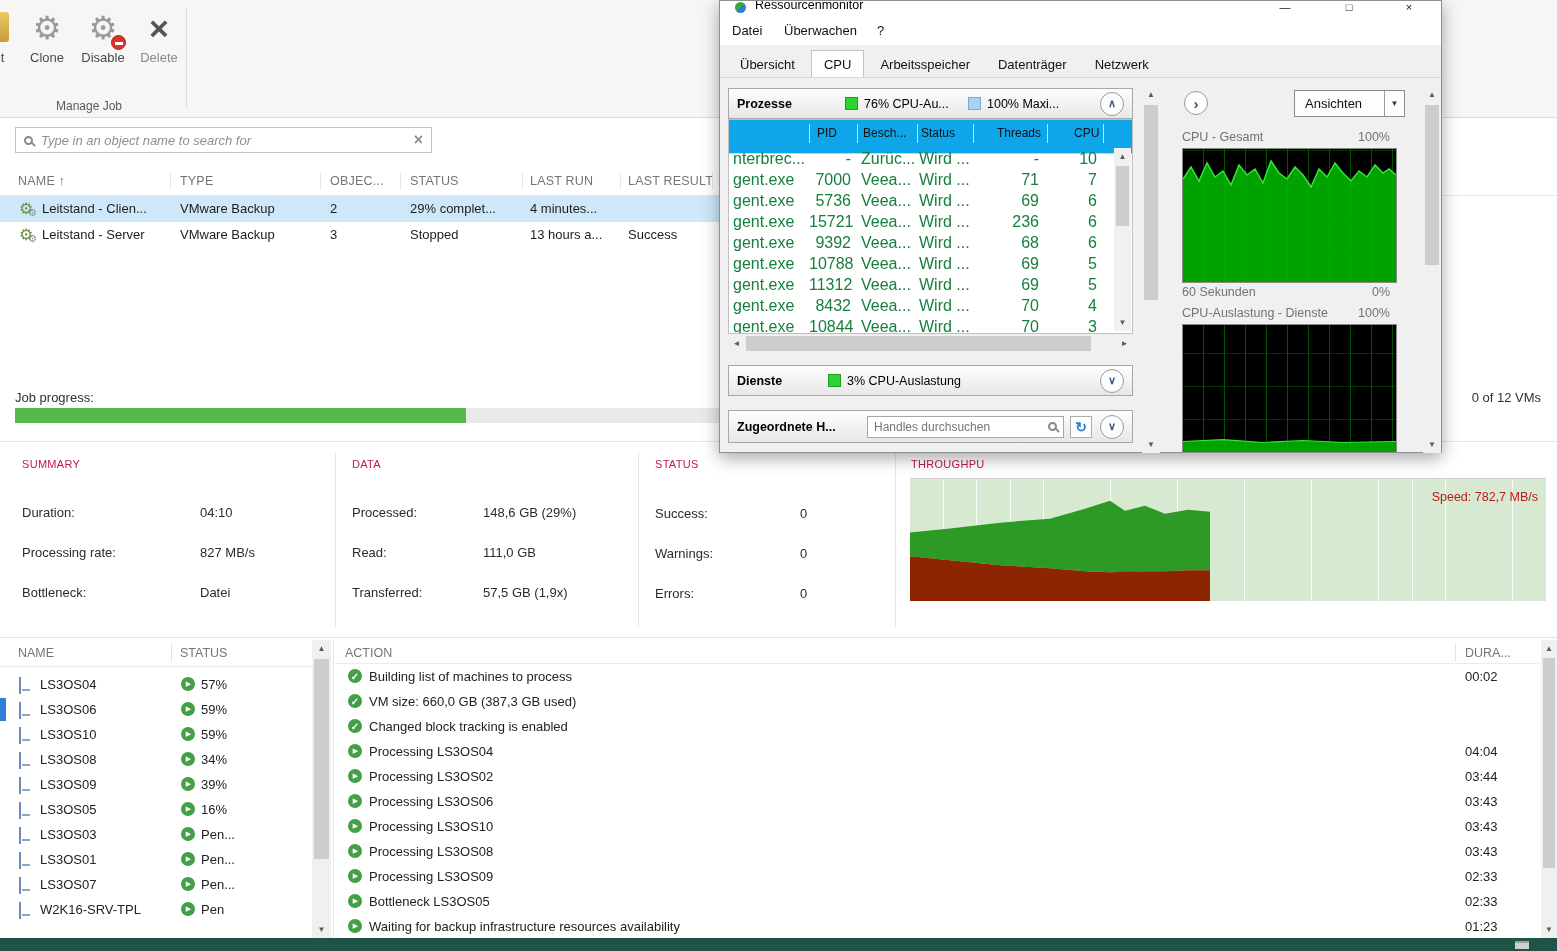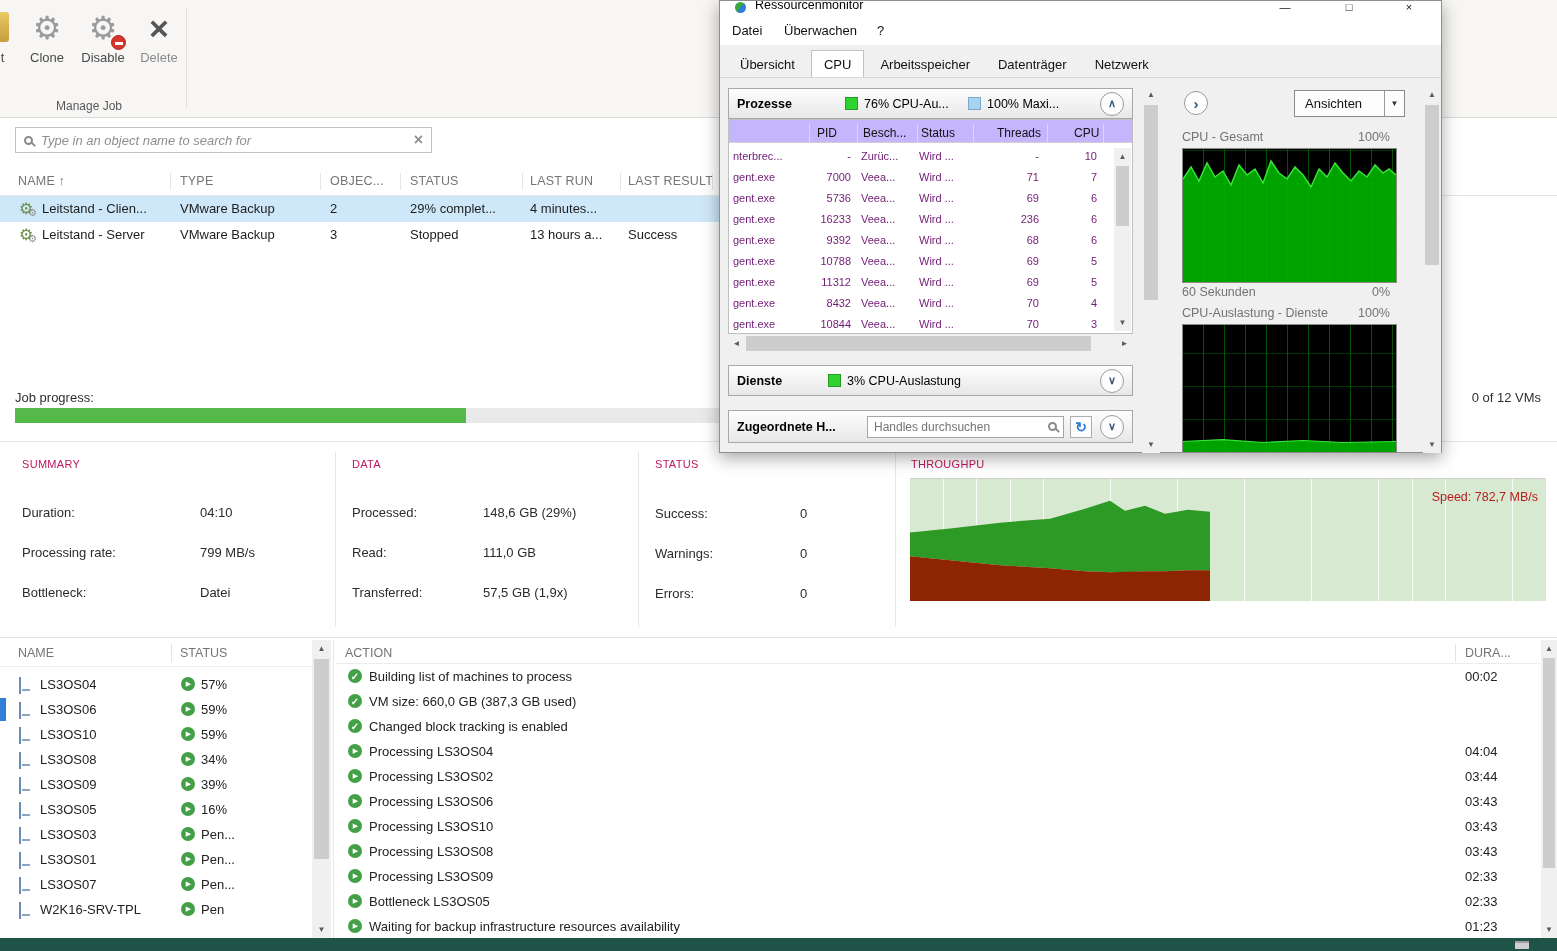--- a/index.html
+++ b/index.html
@@ -104,26 +104,26 @@
 .secbar{position:absolute;left:8px;width:405px;height:31px;border:1px solid #a8a8a8;background:linear-gradient(#fefefe,#e7e7e7);display:flex;align-items:center;padding:0 8px;font-size:12.5px;color:#000}
 .secbar .ttl{font-weight:bold;flex:none}
 .badge{width:13px;height:13px;border:1px solid #888;margin:0 6px 0 0;flex:none}
 .badge.green{background:#2fd32f;border-color:#259a25}
 .badge.blue{background:#a8d4f2;border-color:#7aa9cc}
 .circbtn{width:24px;height:24px;border-radius:50%;border:1px solid #9a9a9a;background:#fdfdfd;display:flex;align-items:center;justify-content:center;color:#3d5a77;font-size:11px;font-weight:bold;flex:none}
 .chev-up::before{content:"∧"}
 .chev-dn::before{content:"∨"}
 .chev-rt::before{content:"›";font-size:15px}
 .proc-table{position:absolute;left:8px;top:118px;width:405px;height:215px;background:#fff;border:1px solid #c0c0c0;overflow:hidden}
-.pt-head{position:absolute;left:0;top:0;right:0;height:23px;border-bottom:1px solid #d0d0d0;background:#c4b5fd}
+.pt-head{position:absolute;left:0;top:0;right:0;height:34px;border-bottom:1px solid #d0d0d0;background:#0ea5e9}
 .ph{position:absolute;top:6px;font-size:12px;color:#111;white-space:nowrap}
 .ph-sep{position:absolute;top:4px;width:1px;height:19px;background:#dadada}
 .pt-body{position:absolute;left:0;top:27px;right:18px;bottom:0;overflow:hidden}
 .proc-row{position:relative;height:21px}
-.pcell{position:absolute;top:3px;font-size:11px;color:#701a75;white-space:nowrap}
+.pcell{position:absolute;top:3px;font-size:16px;color:#15803d;white-space:nowrap}
 .pc-name{left:4px;width:76px}
 .pc-pid{left:80px;width:42px;text-align:right}
 .pc-desc{left:132px;width:54px}
 .pc-status{left:190px;width:56px}
 .pc-thr{left:246px;width:64px;text-align:right}
 .pc-cpu{left:320px;width:48px;text-align:right}
 .rm-search{display:flex;align-items:center;height:22px;background:#fff;border:1px solid #a6a6a6;padding:0 6px;gap:6px}
 .rm-search input{flex:1;border:none;outline:none;font-family:inherit;font-size:12px;background:transparent;min-width:0}
 .rm-search input::placeholder{color:#757575}
 .refresh-btn{width:22px;height:22px;border:1px solid #adadad;background:#fdfdfd;display:flex;align-items:center;justify-content:center;color:#2b7cd3;font-size:14px;font-weight:bold}
@@ -225,21 +225,21 @@
 
     <div class="hline" style="left:0;top:441px;width:1557px;background:#e5e5e5"></div>
     <div class="vline" style="left:335px;top:452px;height:175px"></div>
     <div class="vline" style="left:638px;top:452px;height:175px"></div>
     <div class="vline" style="left:895px;top:452px;height:175px"></div>
 
     <div class="sec-title" style="left:22px">SUMMARY</div>
     <span class="stat-label" style="left:22px;top:505px">Duration:</span>
     <span class="stat-value" style="left:200px;top:505px">04:10</span>
     <span class="stat-label" style="left:22px;top:545px">Processing rate:</span>
-    <span class="stat-value" style="left:200px;top:545px">799 MB/s</span>
+    <span class="stat-value" style="left:200px;top:545px">827 MB/s</span>
     <span class="stat-label" style="left:22px;top:585px">Bottleneck:</span>
     <span class="stat-value" style="left:200px;top:585px">Datei</span>
 
     <div class="sec-title" style="left:352px">DATA</div>
     <span class="stat-label" style="left:352px;top:505px">Processed:</span>
     <span class="stat-value" style="left:483px;top:505px">148,6 GB (29%)</span>
     <span class="stat-label" style="left:352px;top:545px">Read:</span>
     <span class="stat-value" style="left:483px;top:545px">111,0 GB</span>
     <span class="stat-label" style="left:352px;top:585px">Transferred:</span>
     <span class="stat-value" style="left:483px;top:585px">57,5 GB (1,9x)</span>
@@ -476,21 +476,21 @@
           <div class="proc-row">
      <span class="pcell pc-name">gent.exe</span>
      <span class="pcell pc-pid">5736</span>
      <span class="pcell pc-desc">Veea...</span>
      <span class="pcell pc-status">Wird ...</span>
      <span class="pcell pc-thr">69</span>
      <span class="pcell pc-cpu">6</span>
    </div>
           <div class="proc-row">
      <span class="pcell pc-name">gent.exe</span>
-     <span class="pcell pc-pid">16233</span>
+     <span class="pcell pc-pid">15721</span>
      <span class="pcell pc-desc">Veea...</span>
      <span class="pcell pc-status">Wird ...</span>
      <span class="pcell pc-thr">236</span>
      <span class="pcell pc-cpu">6</span>
    </div>
           <div class="proc-row">
      <span class="pcell pc-name">gent.exe</span>
      <span class="pcell pc-pid">9392</span>
      <span class="pcell pc-desc">Veea...</span>
      <span class="pcell pc-status">Wird ...</span>

